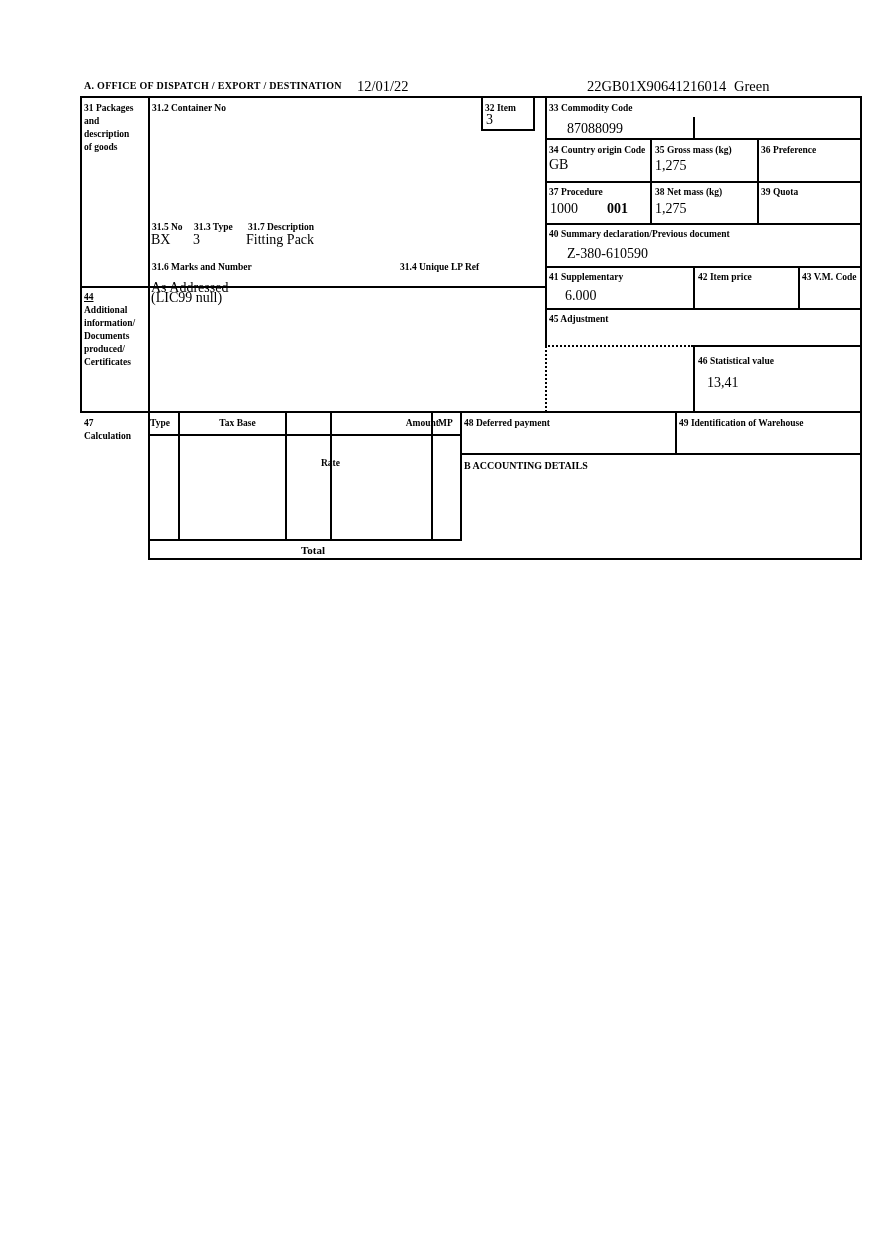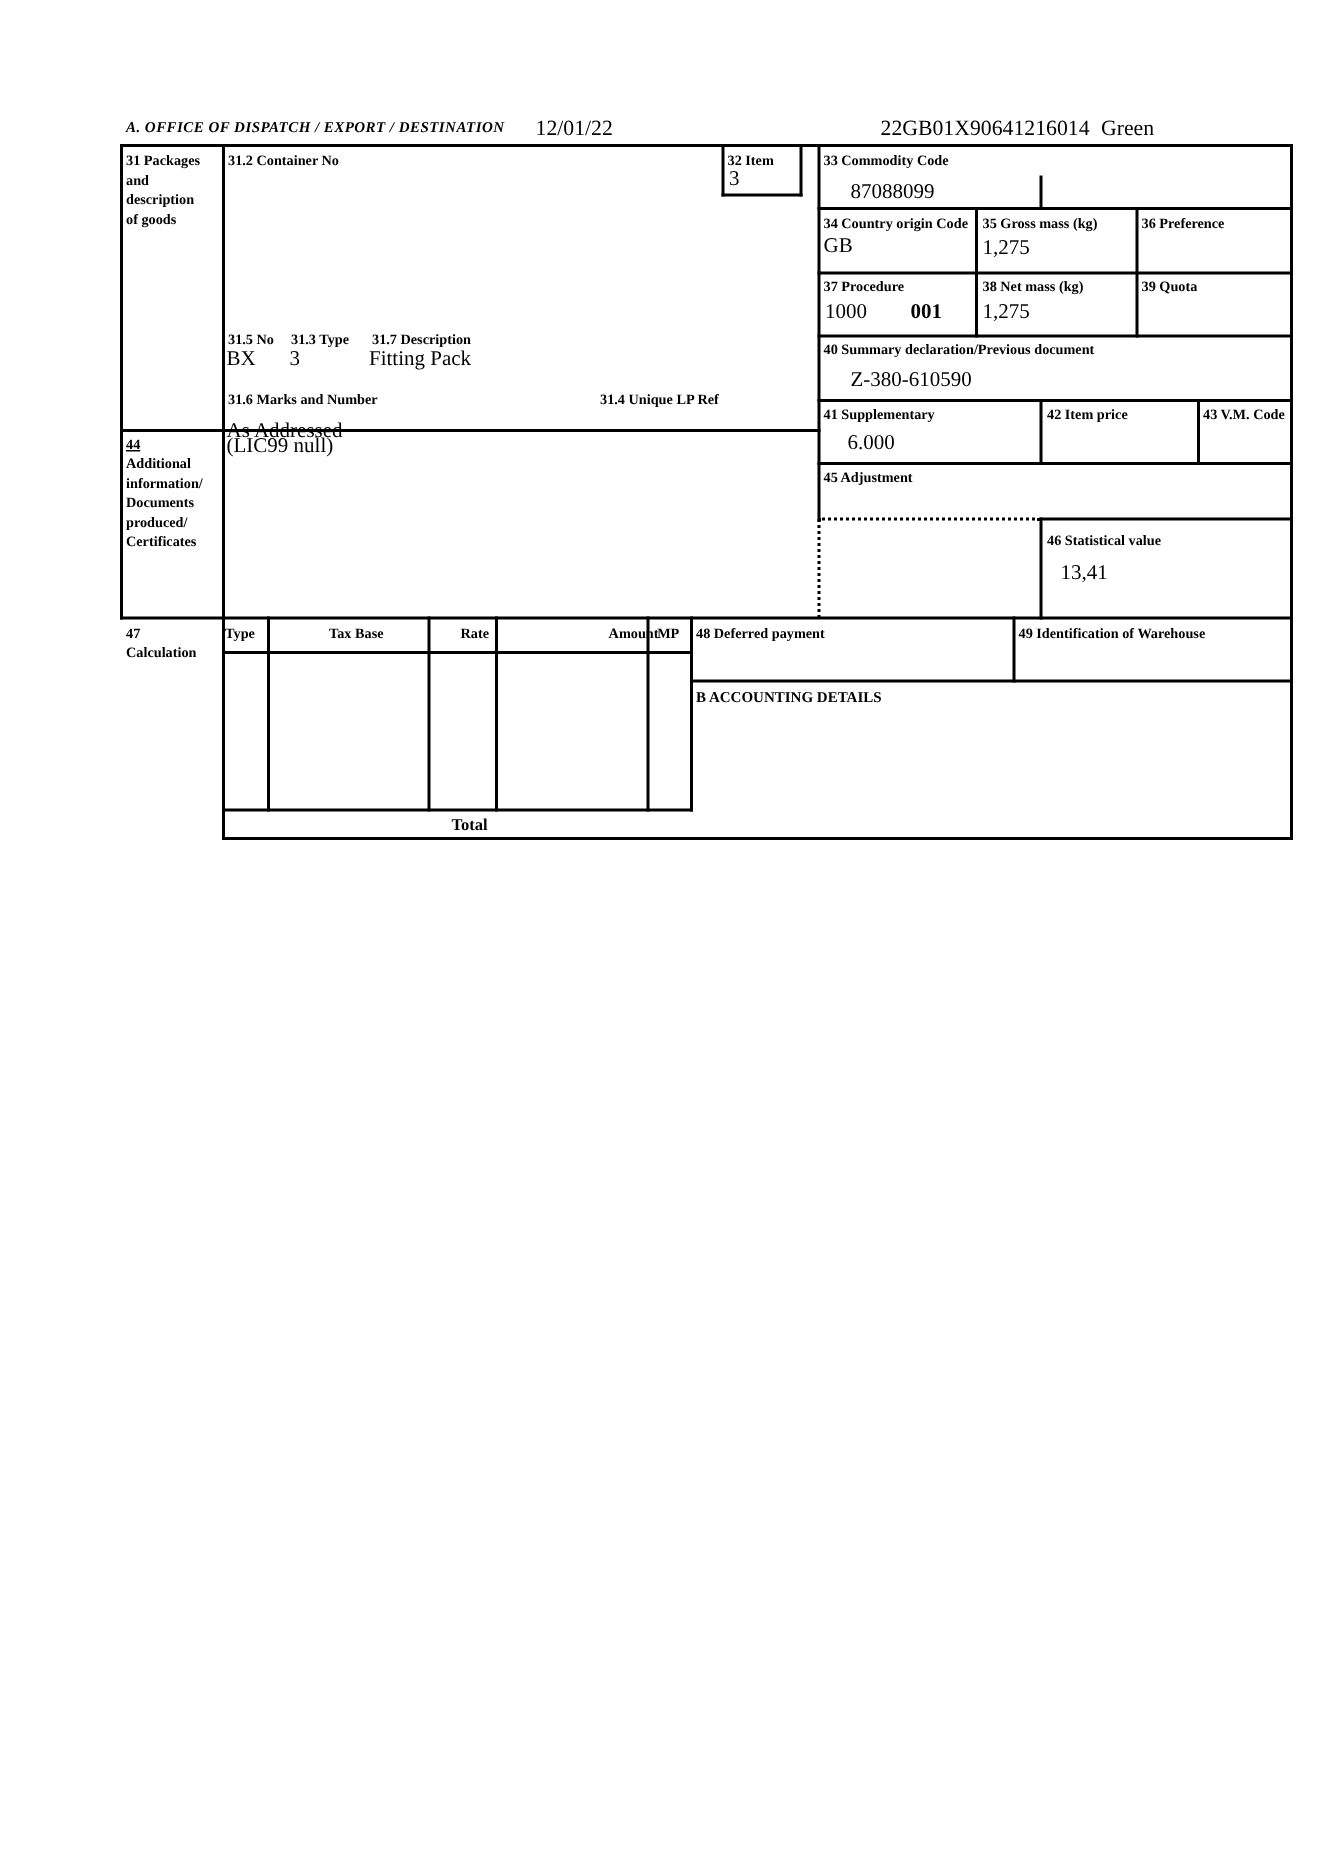--- a/index.html
+++ b/index.html
@@ -3,21 +3,21 @@
 <meta charset="utf-8">
 <style>
   html,body{margin:0;padding:0;background:#fff;}
   #page{position:relative;width:882px;height:1250px;background:#ffffff;overflow:hidden;
         font-family:"Liberation Serif", serif;color:#000;}
   .ln{position:absolute;background:#000;}
   .dotH{position:absolute;border-top:2px dotted #000;background:none;}
   .dotV{position:absolute;border-left:2px dotted #000;background:none;}
   .lbl{position:absolute;font-weight:bold;font-size:9.5px;line-height:11px;white-space:nowrap;}
   .val{position:absolute;font-size:14px;line-height:15px;white-space:nowrap;}
-  .hdrlbl{position:absolute;font-weight:bold;font-size:10px;letter-spacing:.3px;white-space:nowrap;font-style:italic;}
+  .hdrlbl{position:absolute;font-weight:bold;font-size:10px;letter-spacing:.3px;white-space:nowrap;}
   .hdrval{position:absolute;font-size:14.5px;white-space:nowrap;}
   .th{position:absolute;font-weight:bold;font-size:9.5px;top:418px;white-space:nowrap;}
   .center{text-align:center;}
   .right{text-align:right;}
 </style>
 </head>
 <body>
 
 <div id="page">
 
@@ -122,21 +122,21 @@
   <div class="val" style="left:151px;top:290px;">(LIC99 null)</div>
 
   <div class="lbl" style="left:549px;top:314px;">45 Adjustment</div>
   <div class="lbl" style="left:698px;top:356px;">46 Statistical value</div>
   <div class="val" style="left:707px;top:375px;">13,41</div>
 
   <div class="lbl" style="left:84px;top:418px;">47</div>
   <div class="lbl" style="left:84px;top:431px;">Calculation</div>
   <div class="th center" style="left:148px;width:24px;">Type</div>
   <div class="th center" style="left:178px;width:119px;">Tax Base</div>
-  <div class="th right" style="left:285px;width:41px;">Rate</div>
+  <div class="th right" style="left:299px;width:41px;margin-top:40px;">Rate</div>
   <div class="th right" style="left:330px;width:96px;margin-left:13px;">Amount</div>
   <div class="th center" style="left:431px;width:29px;">MP</div>
   <div class="lbl center" style="left:148px;top:545px;width:330px;font-size:11px;">Total</div>
 
   <div class="lbl" style="left:464px;top:418px;">48 Deferred payment</div>
   <div class="lbl" style="left:679px;top:418px;">49 Identification of Warehouse</div>
   <div class="lbl" style="left:464px;top:460px;font-size:10px;">B ACCOUNTING DETAILS</div>
 
 </div>
 

